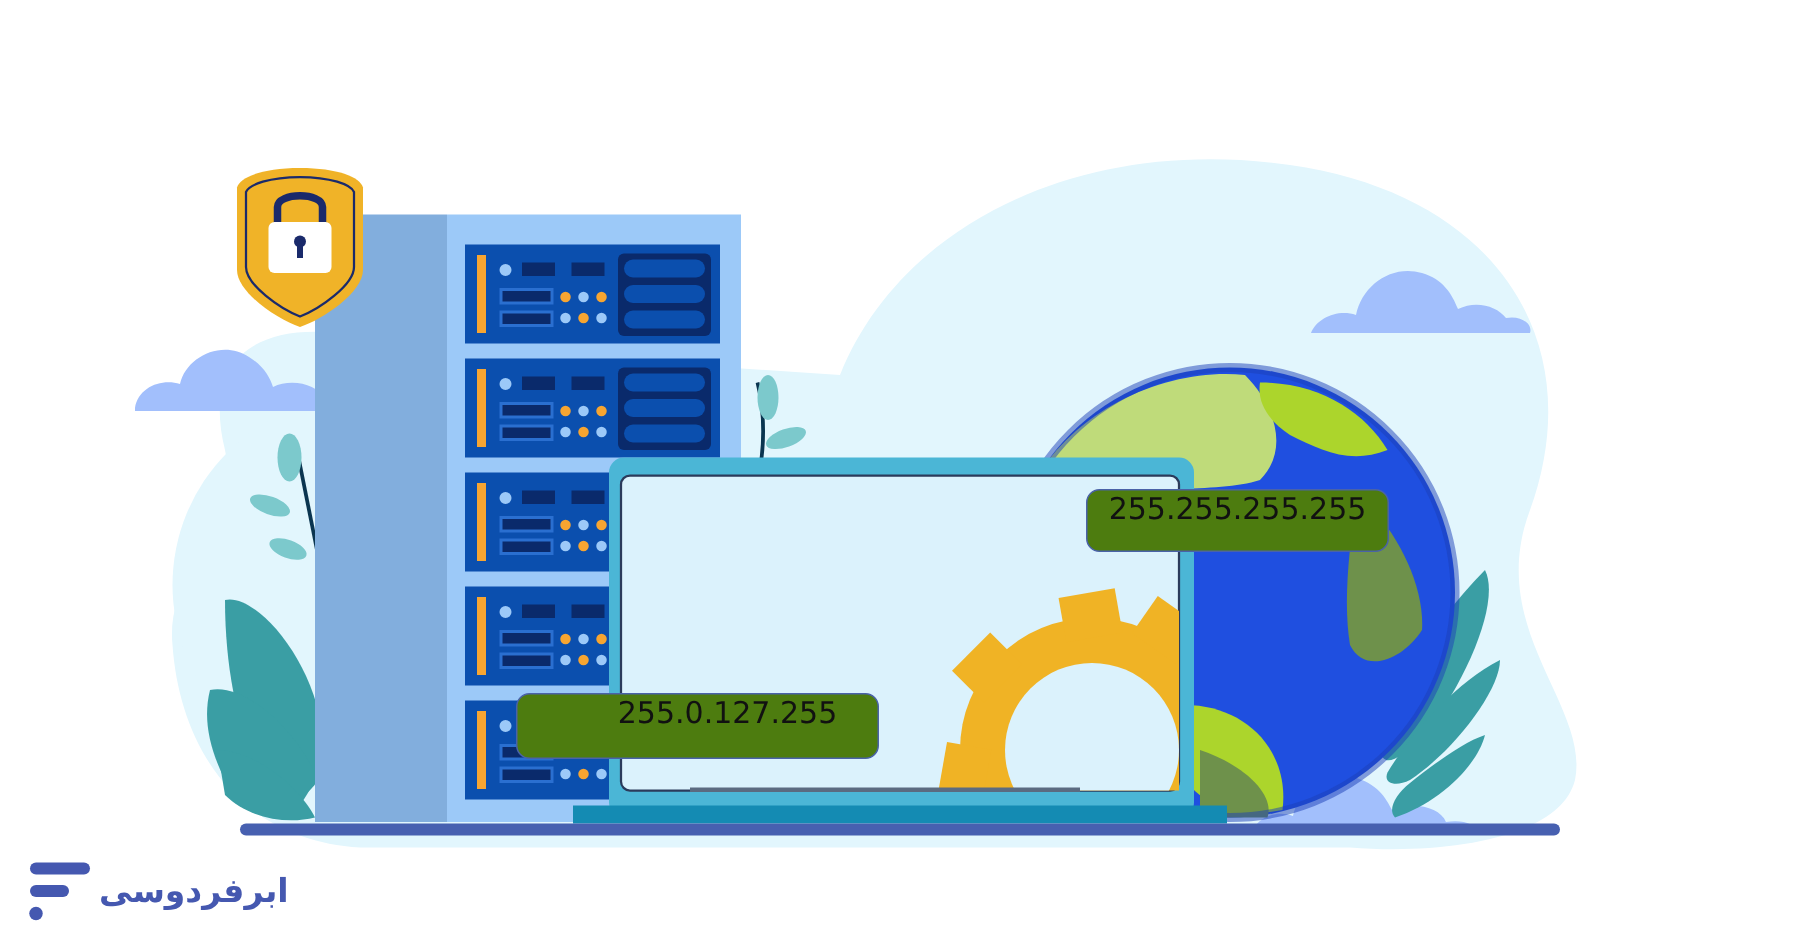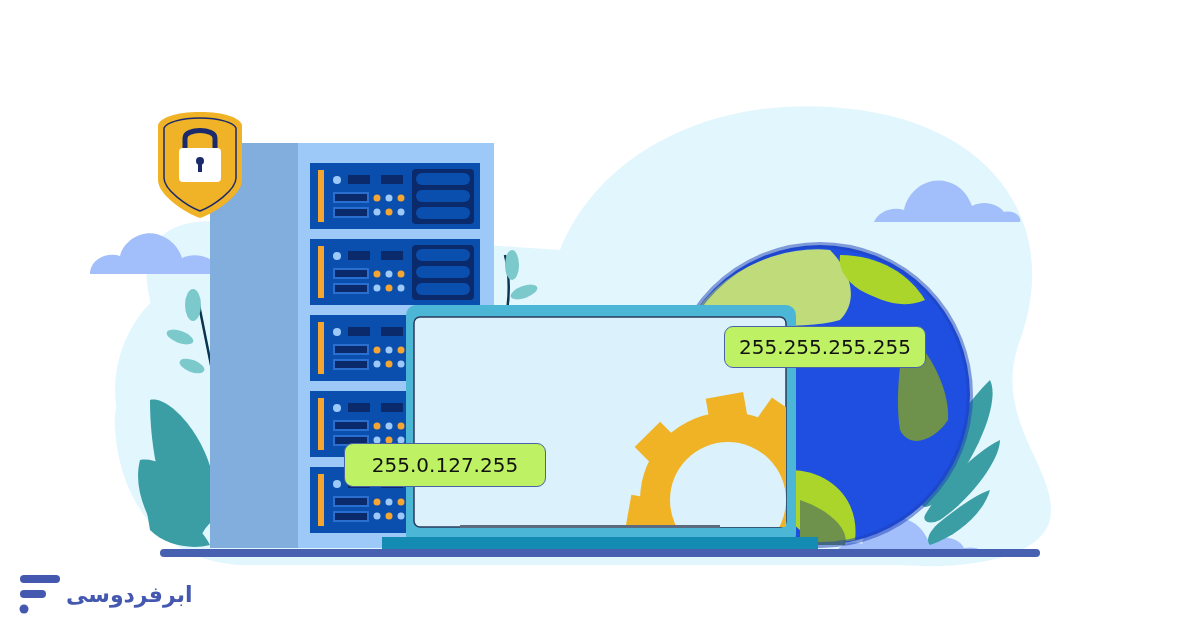--- a/index.html
+++ b/index.html
@@ -1,20 +1,20 @@
 <!DOCTYPE html>
 <html><head>
 <meta charset="utf-8">
 <style>
   html, body { margin:0; padding:0; }
   body { width:1200px; height:630px; background:#ffffff; position:relative; overflow:hidden;
          font-family:"Liberation Sans", sans-serif; }
   .scene { position:absolute; left:0; top:0; width:1200px; height:630px; }
-  .ip-box { position:absolute; background:#bef264; border:1.5px solid #4a62a8; border-radius:9px;
-            display:flex; align-items:center; justify-content:center;
+  .ip-box { position:absolute; background:#4d7c0f; border:1.5px solid #4a62a8; border-radius:9px;
+            display:flex; justify-content:center;
             font-family:"DejaVu Sans", sans-serif; color:#111; font-size:20px; }
   .brand { position:absolute; left:18px; top:572px; display:flex; align-items:center; gap:4px; }
   .brand-name { font-family:"DejaVu Sans", sans-serif; font-weight:bold; font-size:22px; color:#4558b0; direction:rtl; }
 </style>
 </head>
 <body>
 
 <svg class="scene" width="1200" height="630" viewBox="0 0 1200 630">
 
   <path d="M150,300 C130,220 200,210 260,230 L560,250 C600,150 720,90 860,110 C1000,130 1060,230 1020,340 C990,420 1060,470 1050,520 C1040,560 960,570 900,565 L240,565 C160,560 120,500 115,430 C110,380 160,350 150,300 Z" fill="#e2f6fd"></path>
@@ -121,21 +121,21 @@
     <rect x="460" y="525" width="260" height="3" fill="#5b6b80"></rect>
     <rect x="382" y="537" width="436" height="12" fill="#148bb3"></rect>
   </g>
 
   <rect x="160" y="549" width="880" height="8" rx="4" fill="#4760b0"></rect>
 </svg>
 
 <div class="ip-box" style="left:724px; top:326px; width:200px; height:40px;">
   <span>255.255.255.255</span>
 </div>
-<div class="ip-box" style="left:344px; top:443px; width:200px; height:42px;">
+<div class="ip-box" style="left:344px; top:462px; width:200px; height:42px;padding-left:40px;">
   <span>255.0.127.255</span>
 </div>
 
 <div class="brand">
   <svg width="44" height="44" viewBox="0 0 44 44">
     <rect x="2" y="3" width="40" height="8" rx="4" fill="#4558b0"></rect>
     <rect x="2" y="18" width="26" height="8" rx="4" fill="#4558b0"></rect>
     <circle cx="6" cy="37" r="4.5" fill="#4558b0"></circle>
   </svg>
   <span class="brand-name">ابرفردوسی</span>

